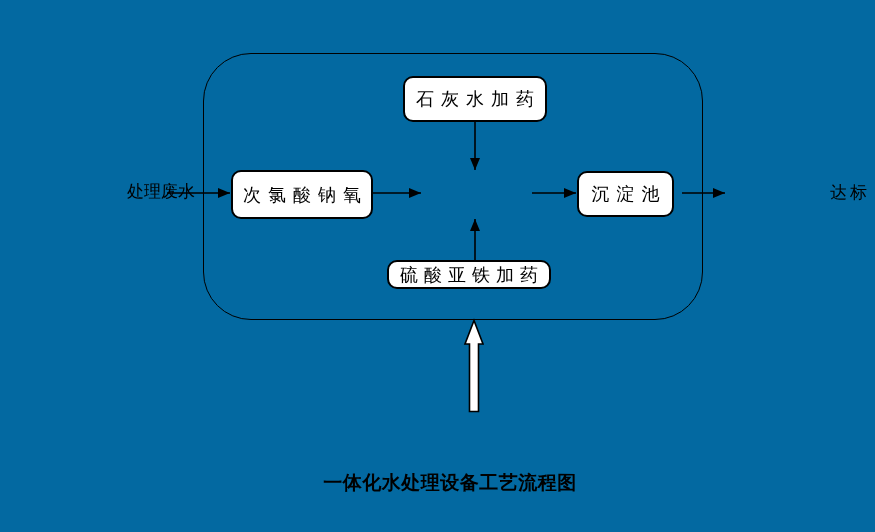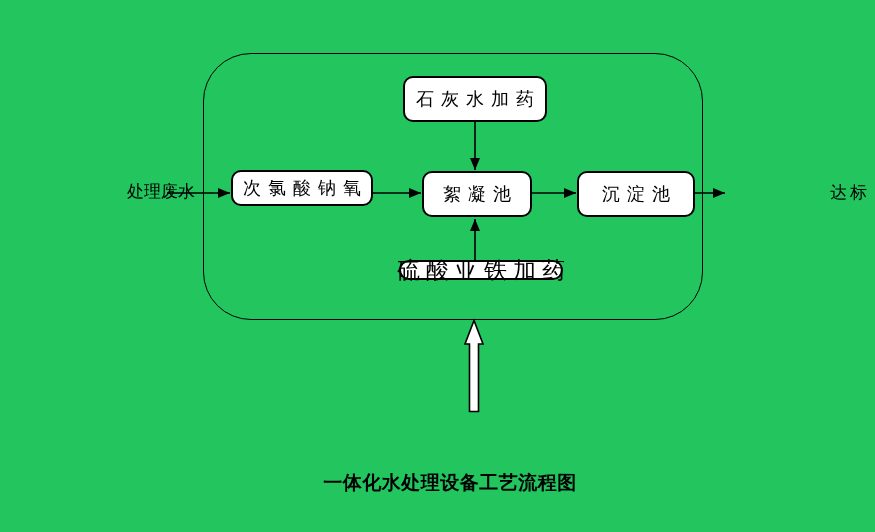--- a/index.html
+++ b/index.html
@@ -1,20 +1,20 @@
 <!DOCTYPE html>
 <html><head>
 <meta charset="utf-8">
 <style>
   html, body { margin: 0; padding: 0; background: #ffffff; }
   .canvas {
     position: relative;
     width: 875px;
     height: 532px;
-    background: #22c55e;
+    background: #0369a1;
     font-family: "Liberation Serif", serif;
     color: #000000;
     overflow: hidden;
   }
   .boundary {
     position: absolute;
     left: 203px;
     top: 53px;
     width: 500px;
     height: 267px;
@@ -31,24 +31,24 @@
     background: #ffffff;
     display: flex;
     align-items: center;
     justify-content: center;
     font-size: 18px;
     letter-spacing: 7px;
     text-indent: 7px; 
     white-space: nowrap;
   }
   .node-lime     { left: 403px; top: 76px;  width: 144px; height: 46px; }
-  .node-naclo    { left: 231px; top: 170px; width: 142px; height: 36px; }
+  .node-naclo    { left: 231px; top: 170px; width: 142px; height: 49px; }
   .node-floc     { left: 422px; top: 171px; width: 110px; height: 46px; }
-  .node-sed      { left: 577px; top: 171px; width: 118px; height: 46px; }
-  .node-ferrous  { left: 399px; top: 260px; width: 164px; height: 20px; letter-spacing: 6px; text-indent: 6px; font-size: 23px; }
+  .node-sed      { left: 577px; top: 171px; width: 97px; height: 46px; }
+  .node-ferrous  { left: 387px; top: 260px; width: 164px; height: 29px; letter-spacing: 6px; text-indent: 6px; font-size: 18px; }
   .flow-label {
     position: absolute;
     font-size: 17px;
     line-height: 20px;
     white-space: nowrap;
     margin-left: 26px;
   }
   .label-influent { left: 101px; top: 182px; }
   .label-effluent { left: 804px; top: 183px; letter-spacing: 3px; }
   .caption {
@@ -89,21 +89,20 @@
     <line x1="475" y1="122" x2="475" y2="170" stroke="#000000" stroke-width="1.6" marker-end="url(#arrow)"></line>
     <line x1="475" y1="260" x2="475" y2="219" stroke="#000000" stroke-width="1.6" marker-end="url(#arrow)"></line>
 
     <polygon points="474,320.5 465,344 469.5,344 469.5,411.5 478.5,411.5 478.5,344 483,344" fill="#ffffff" stroke="#000000" stroke-width="1.6"></polygon>
   </svg>
 
   <div class="node node-lime">石灰水加药</div>
 
   <div class="node node-naclo">次氯酸钠氧</div>
 
-  <div class="node node-floc">絮凝池</div>
 
   <div class="node node-sed">沉淀池</div>
 
   <div class="node node-ferrous">硫酸亚铁加药</div>
 
   <div class="flow-label label-influent">处理废水</div>
 
   <div class="flow-label label-effluent">达标</div>
 
   <div class="caption">一体化水处理设备工艺流程图</div>

